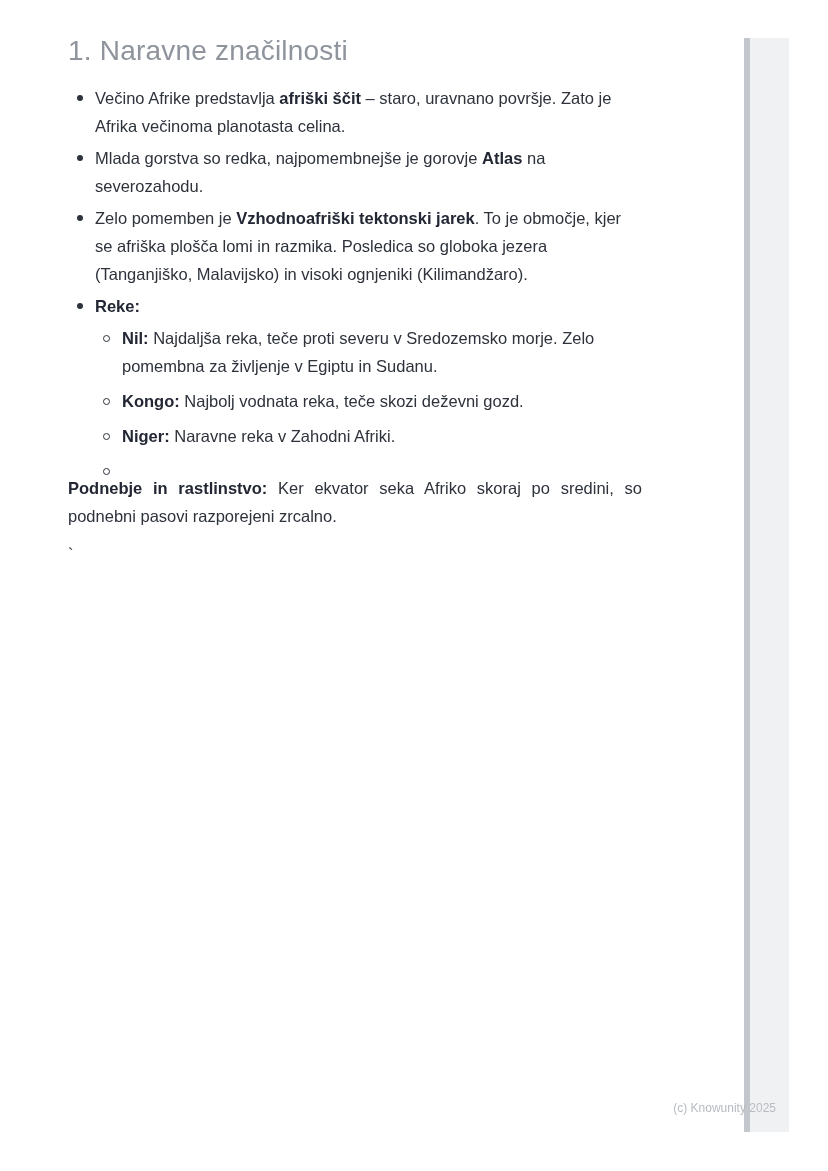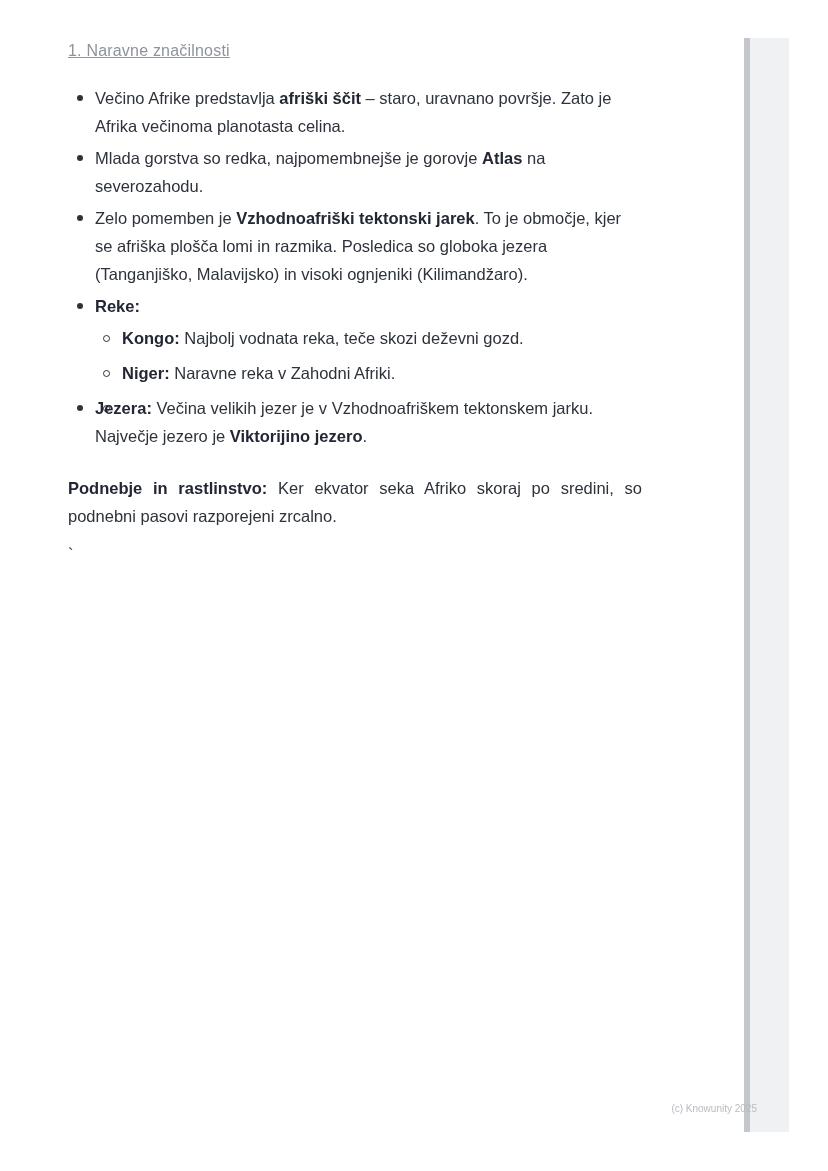--- a/index.html
+++ b/index.html
@@ -10,41 +10,41 @@
   body{
     width:828px;height:1171px;background:#ffffff;position:relative;overflow:hidden;
     font-family:"Liberation Sans", sans-serif;
   }
   .page{position:absolute;inset:0;background:#fff;}
   .content{
     position:absolute;left:68px;top:39px;width:574px;
     color:var(--body);font-size:16.5px;line-height:28px;
   }
   .doc-title{
-    font-size:16px;line-height:24px;font-weight:500;color:var(--title);
-    margin:0 0 21px 0;letter-spacing:.2px;text-decoration:underline;
+    font-size:28px;line-height:24px;font-weight:500;color:var(--title);
+    margin:0 0 21px 0;letter-spacing:.2px;
   }
   .heading{font-weight:700;color:var(--heading);margin:9px 0 12px 0;}
   .lst{list-style:none;margin:0;padding:0;}
   .l1 > li{position:relative;padding-left:27px;margin-bottom:4px;}
   .l2{margin:4px 0 6px 0;}
   .l2 > li{position:relative;padding-left:27px;margin-bottom:7px;}
   .dot{
     position:absolute;left:9px;top:11px;width:6px;height:6px;border-radius:50%;
     background:var(--body);
   }
   .circ{
     position:absolute;left:8px;top:10.5px;width:5px;height:5px;border-radius:50%;
     border:1.5px solid var(--body);background:transparent;
   }
   .b{font-weight:700;color:var(--heading);}
   .para{margin:8px 0 10px 0;}
   .just{text-align:justify;margin-top:24px;}
   .footer{
-    position:absolute;top:1101px;right:71px;font-size:10px;line-height:15px;
+    position:absolute;top:1101px;right:52px;font-size:12px;line-height:15px;
     color:var(--footer);z-index:2;white-space:nowrap;
   }
   .scroll-strip{position:absolute;top:38px;right:39px;width:45px;height:1094px;z-index:1;}
   .scroll-track{
     position:absolute;left:6px;top:0;width:39px;height:100%;
     background:var(--scrollbar_track);
   }
   .scroll-thumb{
     position:absolute;left:0;top:0;width:6px;height:100%;
     background:var(--scrollbar_thumb);z-index:3;
@@ -57,25 +57,25 @@
   <div class="content">
     <h1 class="doc-title">1. Naravne značilnosti</h1>
     <div>
         <ul class="lst l1">
           <li><span class="dot"></span><span><span>Večino Afrike predstavlja </span><span class="b">afriški ščit</span><span> – staro, uravnano površje. Zato je Afrika večinoma planotasta celina.</span></span></li>
           <li><span class="dot"></span><span><span>Mlada gorstva so redka, najpomembnejše je gorovje </span><span class="b">Atlas</span><span> na severozahodu.</span></span></li>
           <li><span class="dot"></span><span><span>Zelo pomemben je </span><span class="b">Vzhodnoafriški tektonski jarek</span><span>. To je območje, kjer se afriška plošča lomi in razmika. Posledica so globoka jezera (Tanganjiško, Malavijsko) in visoki ognjeniki (Kilimandžaro).</span></span></li>
         </ul>
         <ul class="lst l1">
           <li><span class="dot"></span><span><span class="b">Reke:</span></span><ul class="lst l2">
+              <li><span class="circ"></span><span><span class="b">Nil:</span><span> Najdaljša reka, teče proti severu v Sredozemsko morje. Zelo pomembna za življenje v Egiptu in Sudanu.</span></span></li>
               <li><span class="circ"></span><span><span class="b">Kongo:</span><span> Najbolj vodnata reka, teče skozi deževni gozd.</span></span></li>
               <li><span class="circ"></span><span><span class="b">Niger:</span><span> Naravne reka v Zahodni Afriki.</span></span></li>
               <li><span class="circ"></span></li>
             </ul></li>
-          <li><span class="dot"></span><span><span class="b">Jezera:</span><span> Večina velikih jezer je v Vzhodnoafriškem tektonskem jarku. Največje jezero je </span><span class="b">Viktorijino jezero</span><span>.</span></span></li>
         </ul>
         <p class="para just"><span class="b">Podnebje in rastlinstvo:</span><span> Ker ekvator seka Afriko skoraj po sredini, so podnebni pasovi razporejeni zrcalno.</span></p>
         <p class="para"><span>`</span></p>
       </div>
   </div>
 
   <div class="footer">(c) Knowunity 2025</div>
 
   <div class="scroll-strip">
     <div class="scroll-track"></div>

